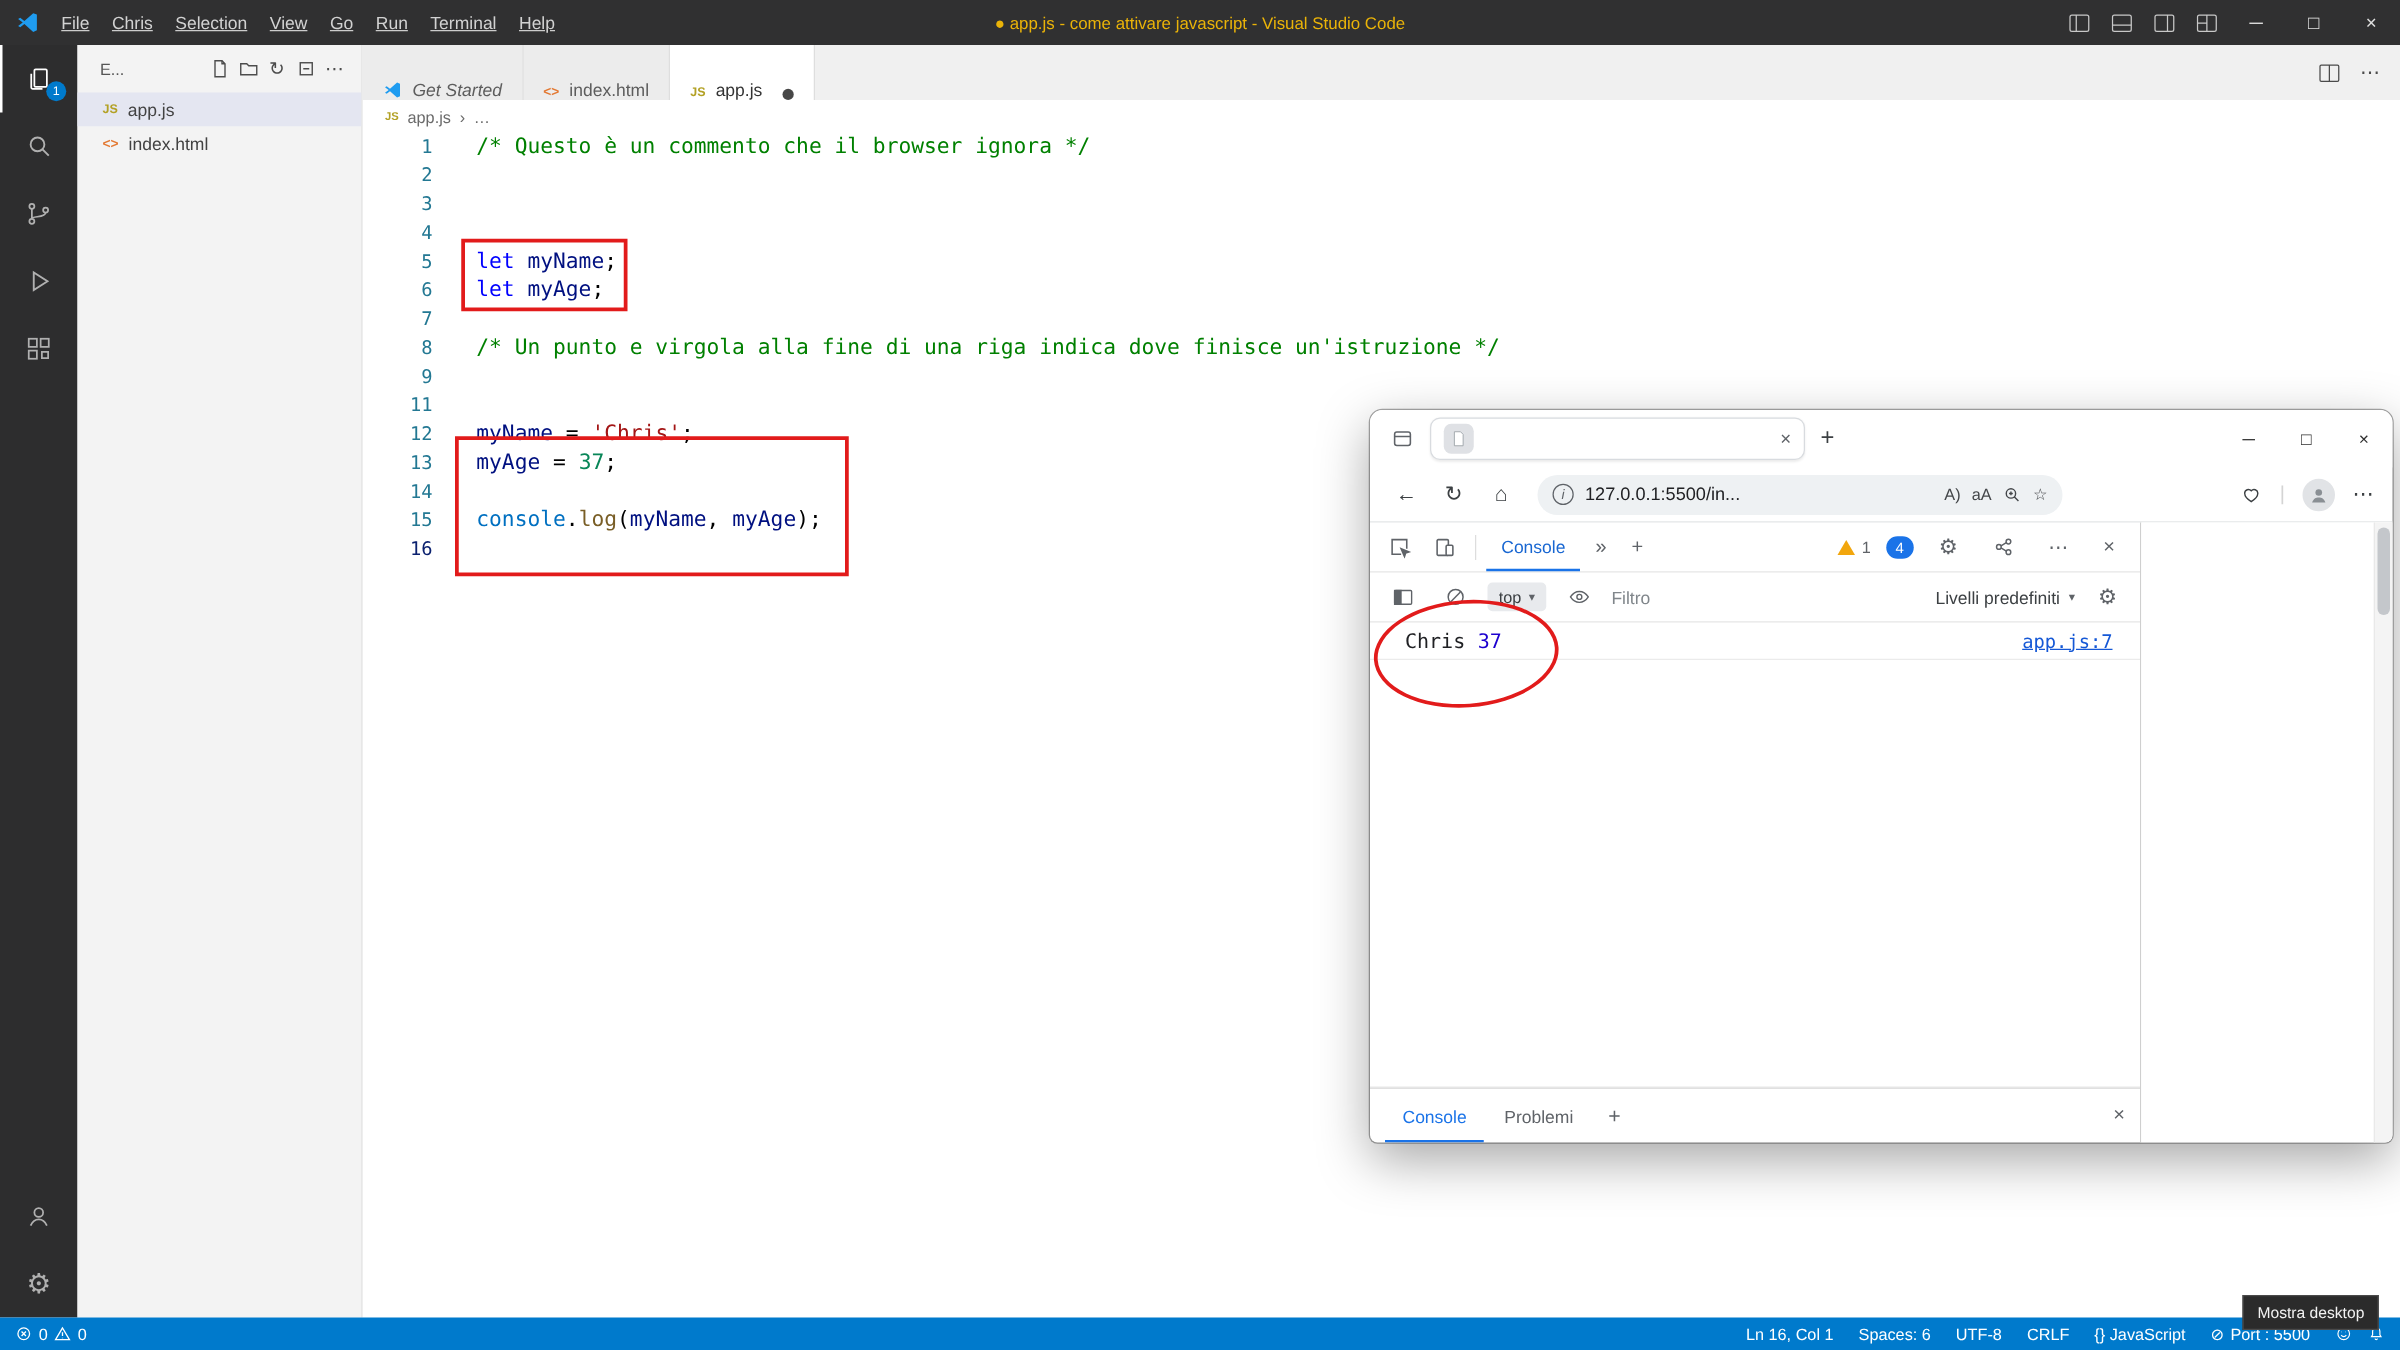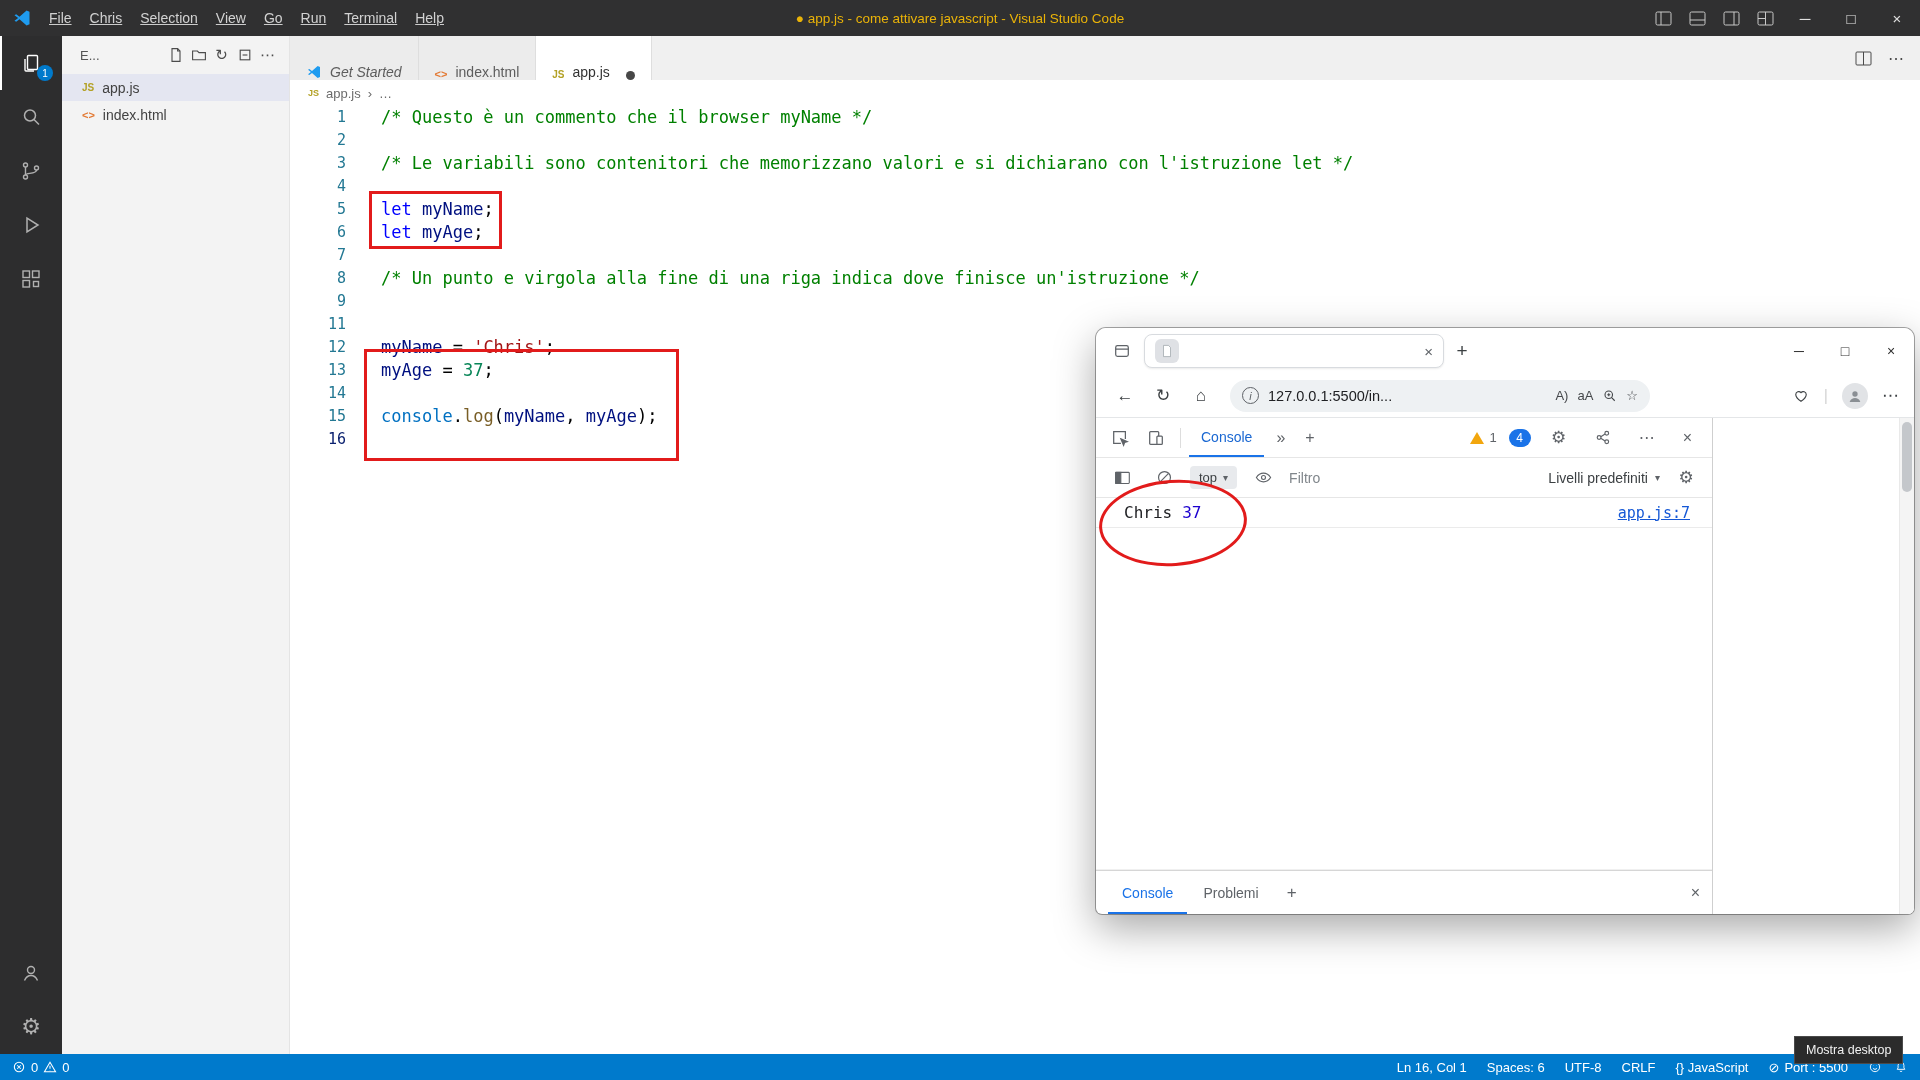--- a/index.html
+++ b/index.html
@@ -293,23 +293,23 @@
       <span>⋯</span>
     </div>
   </div>
   <div class="breadcrumb">
     <span class="fic bc-fic">JS</span>
     <span>app.js</span>
     <span>›</span>
     <span>…</span>
   </div>
   <div class="code">
-      <div class="code-line"><span class="ln">1</span><span class="line-content"><span class="tk-comment">/* Questo è un commento che il browser myName */</span></span></div>
+      <div class="code-line"><span class="ln">1</span><span class="line-content"><span class="tk-comment">/* Questo è un commento che il browser ignora */</span></span></div>
       <div class="code-line"><span class="ln">2</span><span class="line-content"></span></div>
-      <div class="code-line"><span class="ln">3</span><span class="line-content"><span class="tk-comment">/* Le variabili sono contenitori che memorizzano valori e si dichiarano con l'istruzione let */</span></span></div>
+      <div class="code-line"><span class="ln">3</span></div>
       <div class="code-line"><span class="ln">4</span><span class="line-content"></span></div>
       <div class="code-line"><span class="ln">5</span><span class="line-content"><span class="tk-keyword">let </span><span class="tk-variable">myName</span><span class="tk-plain">;</span></span></div>
       <div class="code-line"><span class="ln">6</span><span class="line-content"><span class="tk-keyword">let </span><span class="tk-variable">myAge</span><span class="tk-plain">;</span></span></div>
       <div class="code-line"><span class="ln">7</span><span class="line-content"></span></div>
       <div class="code-line"><span class="ln">8</span><span class="line-content"><span class="tk-comment">/* Un punto e virgola alla fine di una riga indica dove finisce un'istruzione */</span></span></div>
       <div class="code-line"><span class="ln">9</span><span class="line-content"></span></div>
       <div class="code-line"><span class="ln">11</span><span class="line-content"></span></div>
       <div class="code-line"><span class="ln">12</span><span class="line-content"><span class="tk-variable">myName</span><span class="tk-plain"> = </span><span class="tk-string">'Chris'</span><span class="tk-plain">;</span></span></div>
       <div class="code-line"><span class="ln">13</span><span class="line-content"><span class="tk-variable">myAge</span><span class="tk-plain"> = </span><span class="tk-number">37</span><span class="tk-plain">;</span></span></div>
       <div class="code-line"><span class="ln">14</span><span class="line-content"></span></div>

